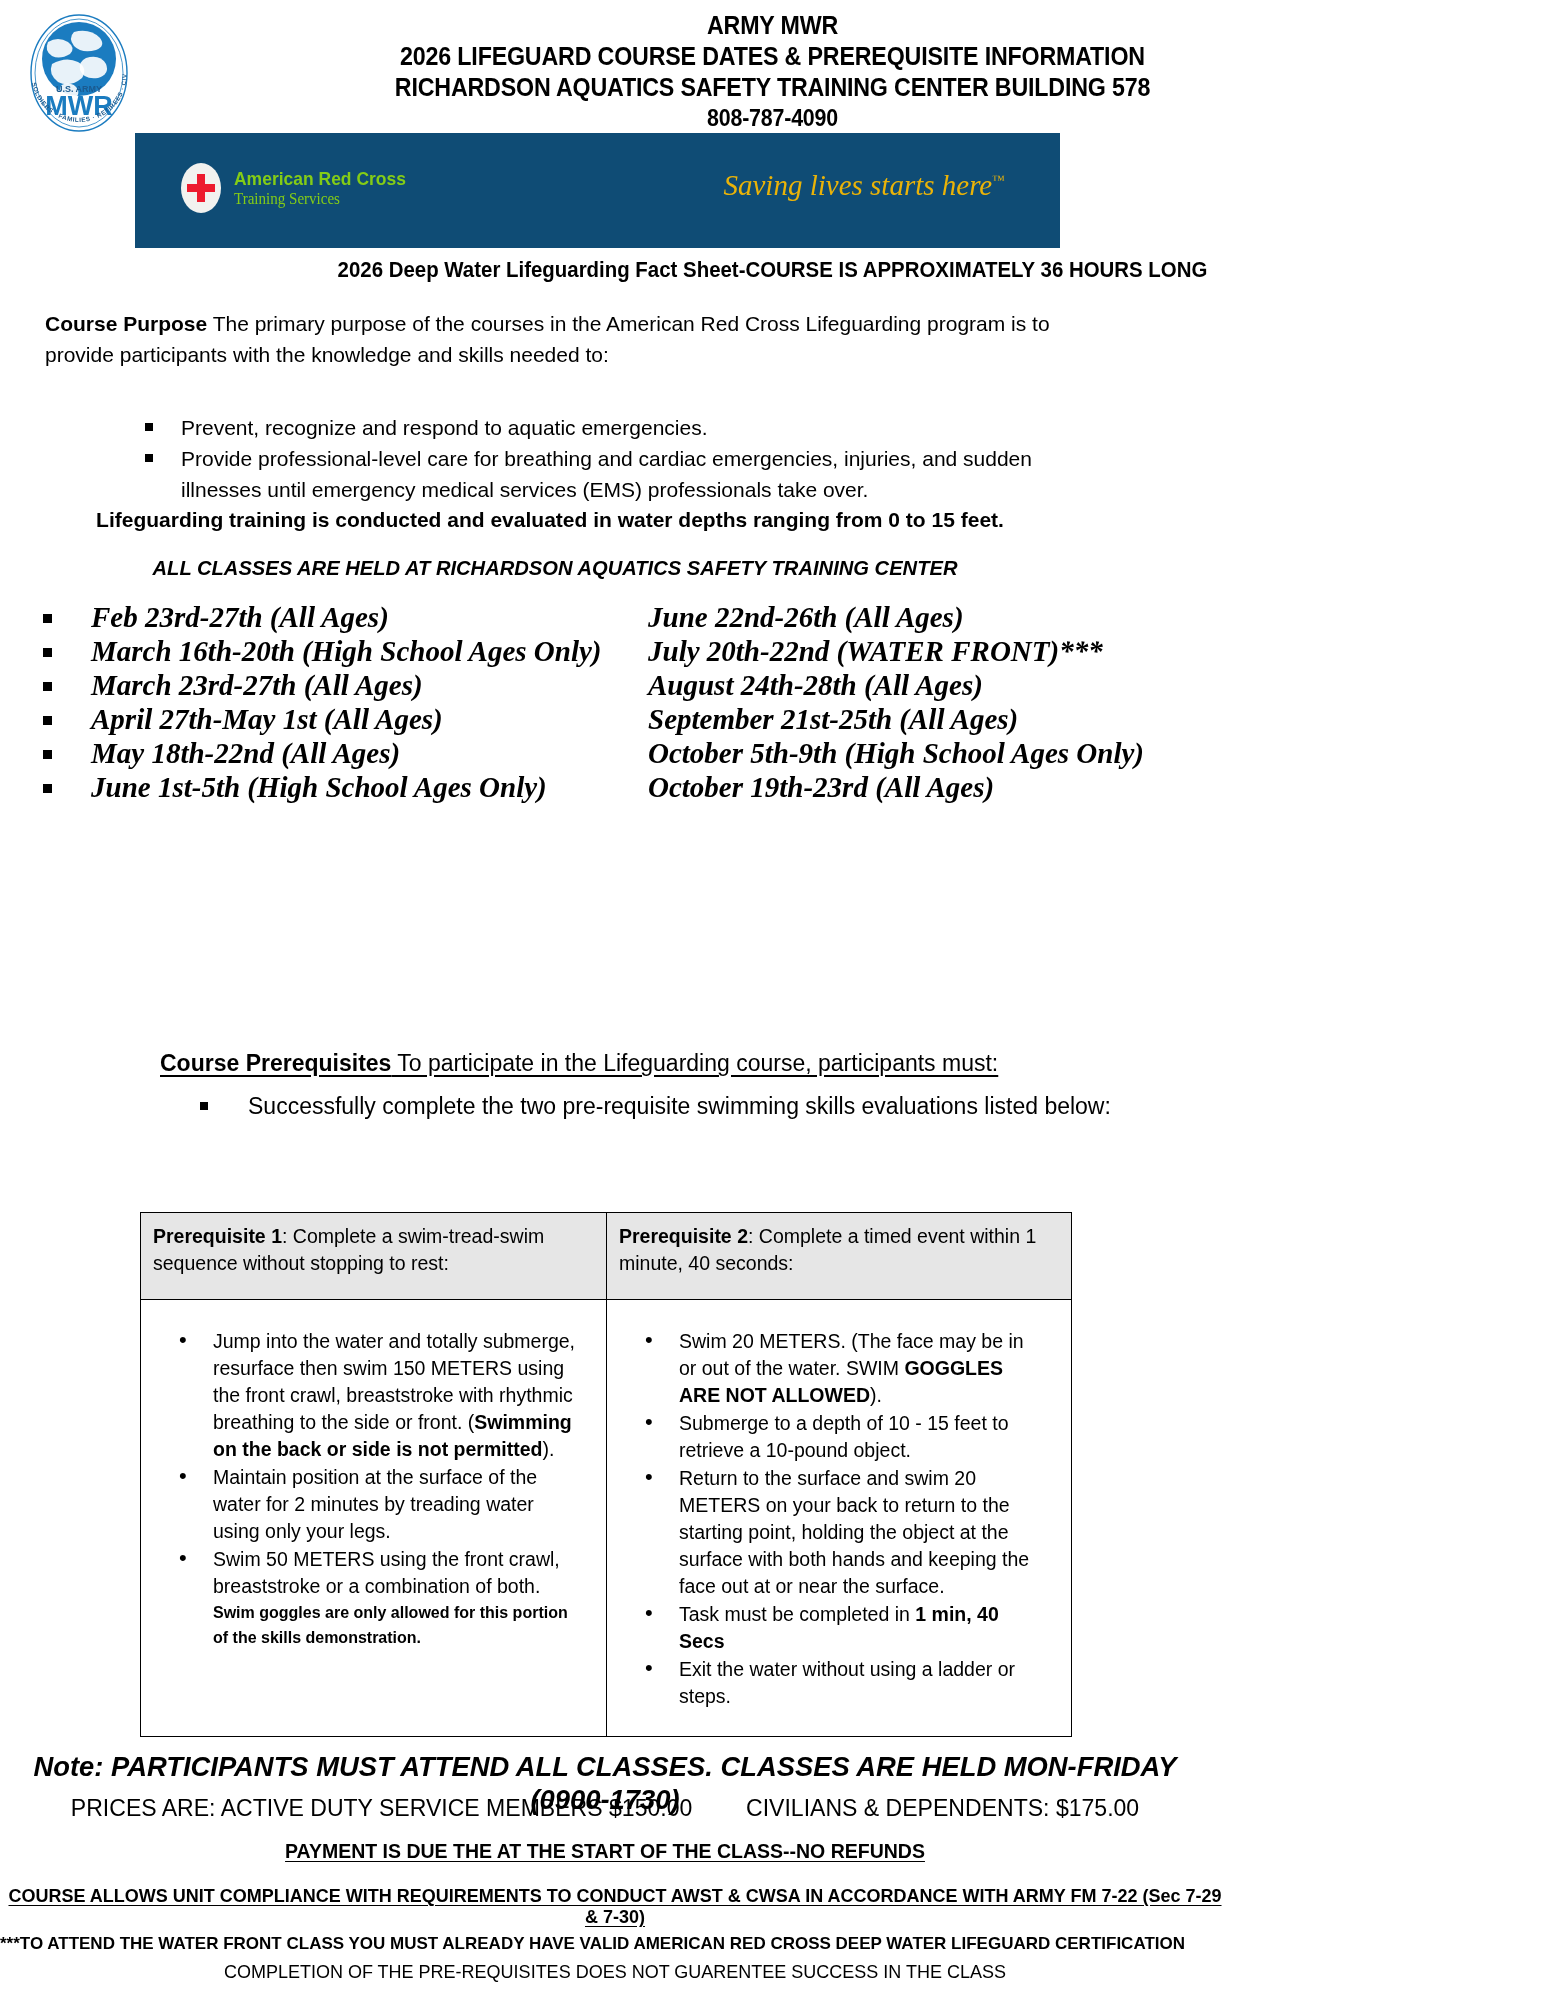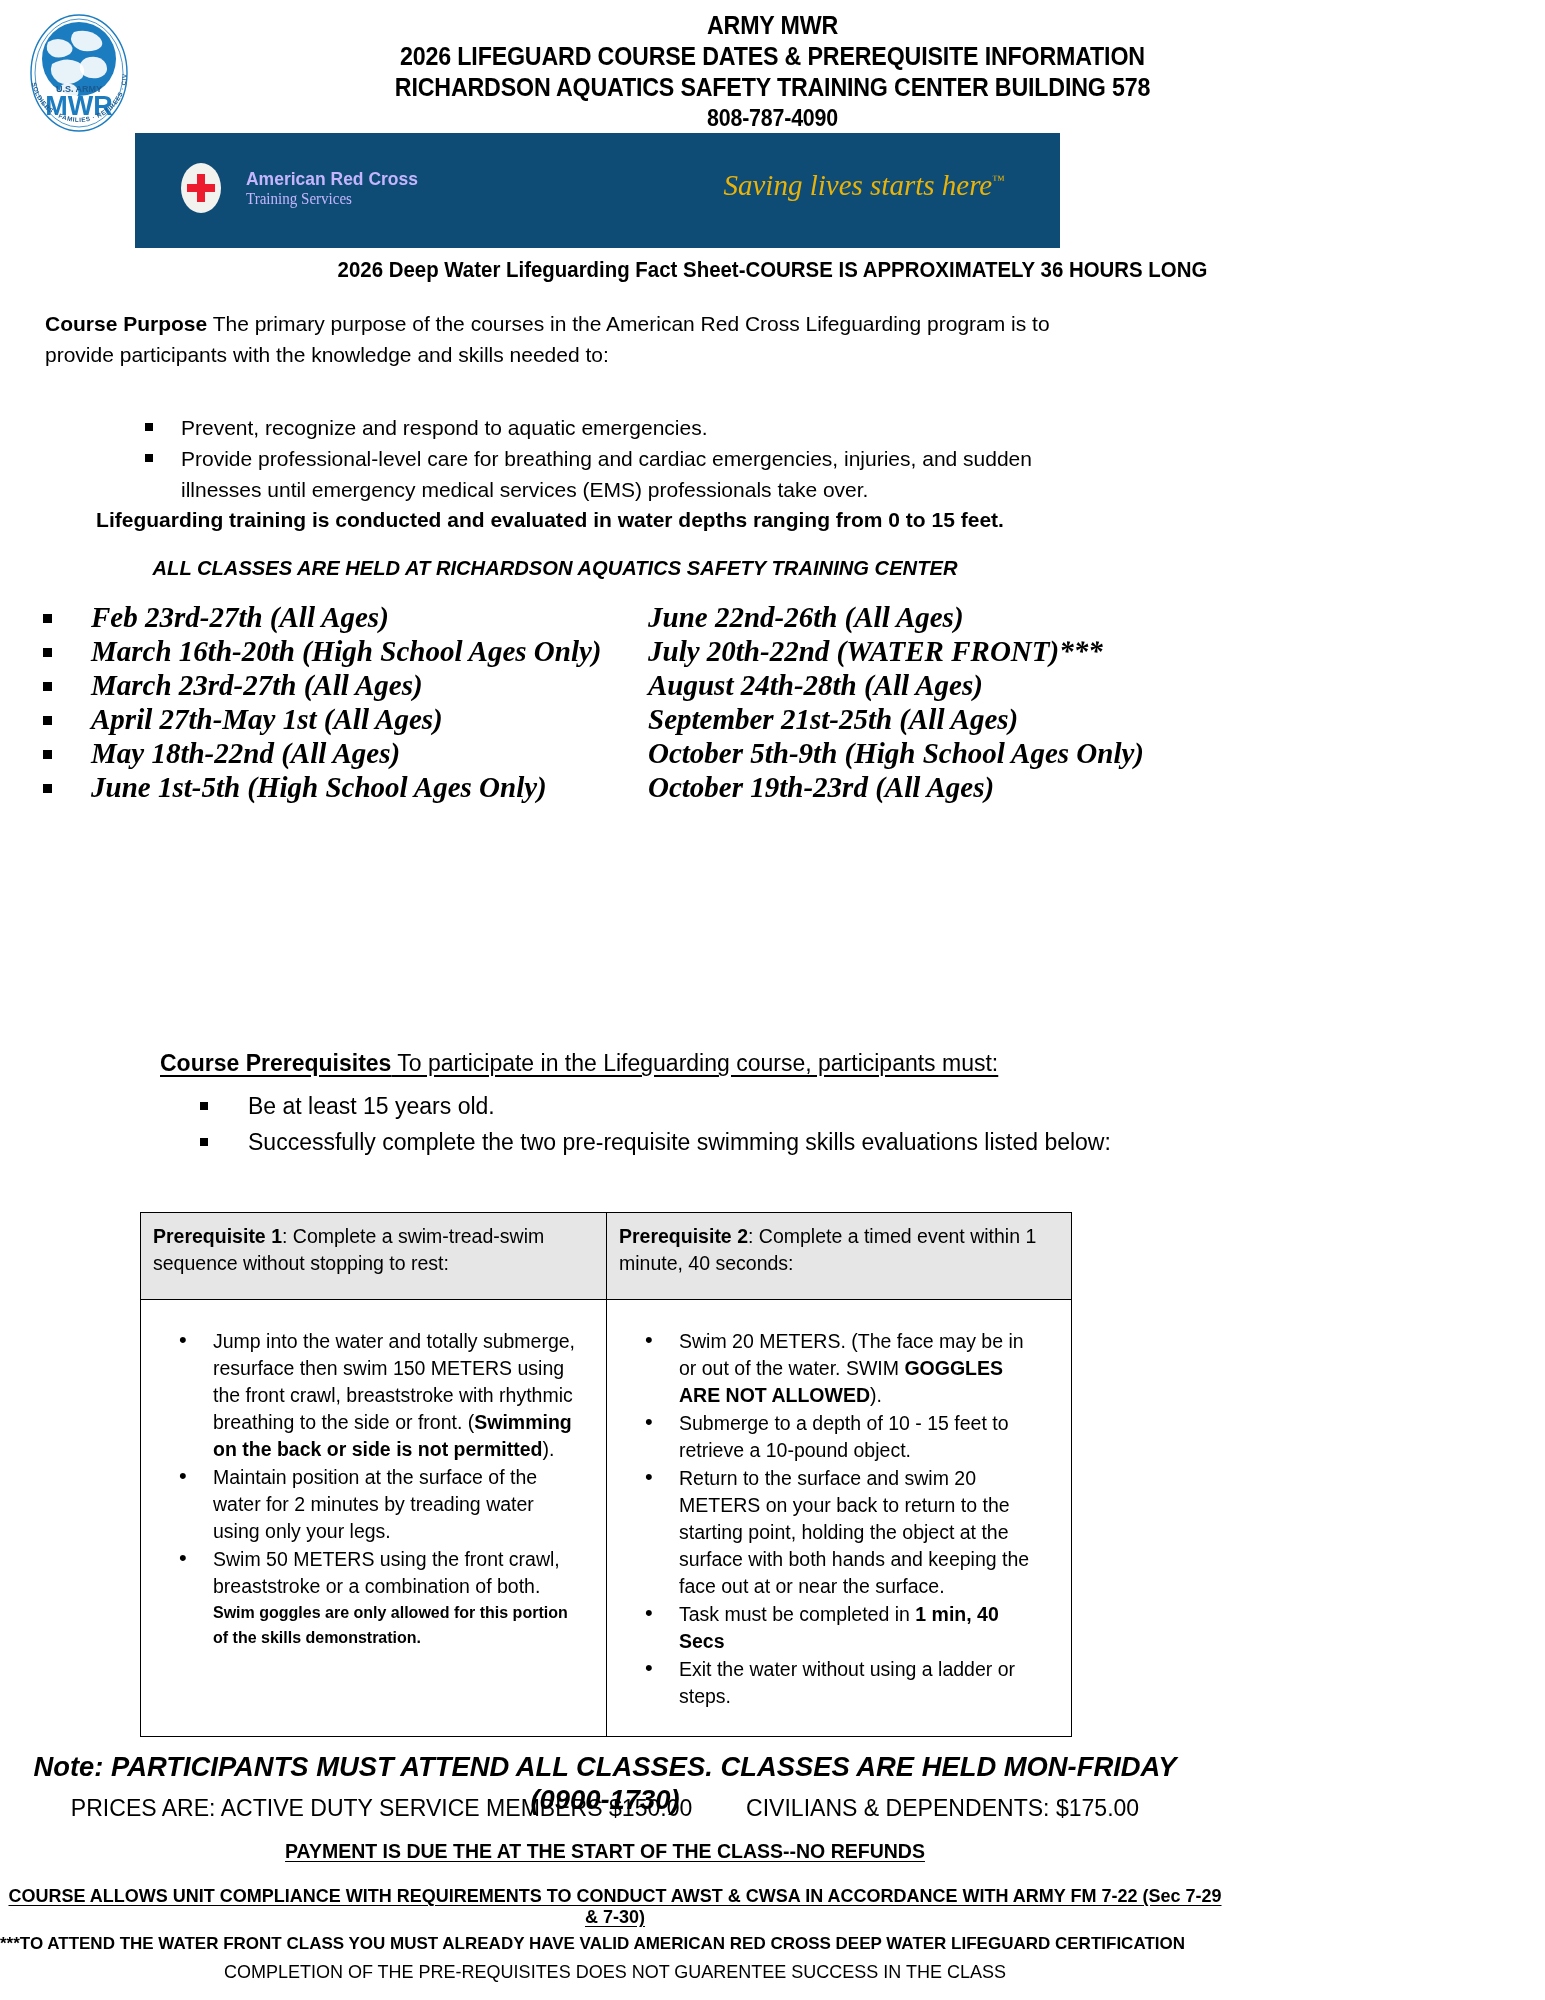--- a/index.html
+++ b/index.html
@@ -88,21 +88,21 @@
     content: "";
     position: absolute;
     background: #ed1b2e;
   }
   .rc-cross::before {
     left: 9.6px; top: 0; width: 8.8px; height: 28px;
   }
   .rc-cross::after {
     top: 9.6px; left: 0; height: 8.8px; width: 28px;
   }
-  .rc-text { margin-left: 25px; color: #c4b5fd; }
+  .rc-text { margin-left: 13px; color: #84cc16; }
   .rc-name {
     font-weight: bold;
     font-size: 19px;
     line-height: 21px;
     transform: scaleX(0.92);
     transform-origin: left center;
     white-space: nowrap;
   }
   .rc-sub {
     font-size: 16px;
@@ -433,21 +433,20 @@
       <div>October 19th-23rd (All Ages)</div>
     </div>
   </div>
 
   <div class="prereq-head">
     <b>Course Prerequisites</b><span> To participate in the Lifeguarding course, participants must:</span>
   </div>
 
   <div class="prereq-list">
     <ul class="sq">
-      <li>Be at least 15 years old.</li>
       <li>Successfully complete the two pre-requisite swimming skills evaluations listed below:</li>
     </ul>
   </div>
 
   <table class="prereq-table">
     <tbody>
         <tr>
       <td style="width:465px">
         <div class="th-cell">
           <b>Prerequisite 1</b><span>: Complete a swim-tread-swim sequence without stopping to rest:</span>

